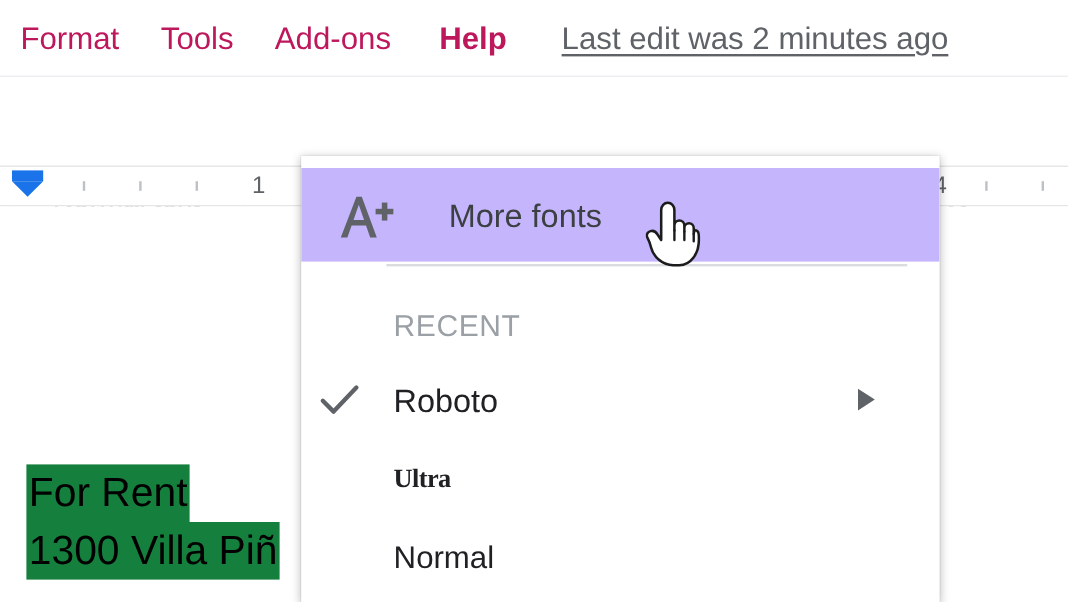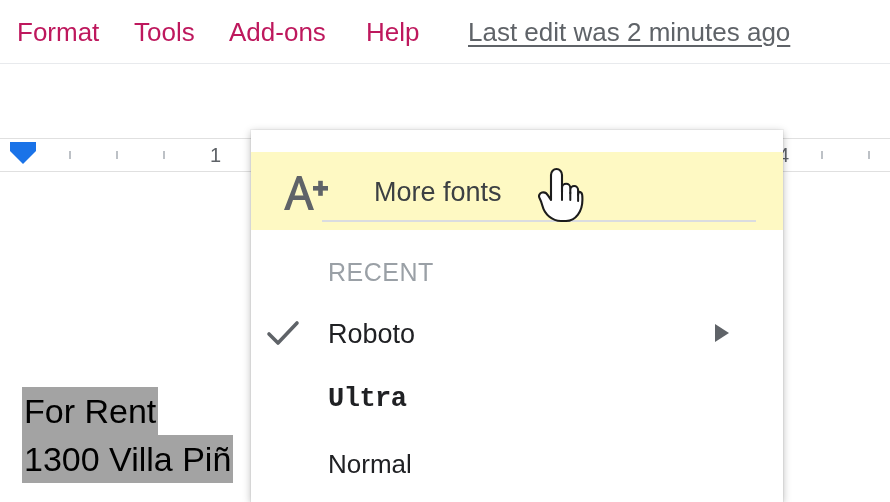--- a/index.html
+++ b/index.html
@@ -27,21 +27,21 @@
     position: absolute;
     top: 16px;
     font-size: 26px;
     color: #be185d;
     line-height: 32px;
     white-space: nowrap;
   }
   #menu-format { left: 17px; }
   #menu-tools  { left: 134px; }
   #menu-addons { left: 229px; }
-  #menu-help   { left: 366px; }
+  #menu-help   { left: 366px; font-weight: bold; }
   #last-edit {
     position: absolute;
     left: 468px; top: 16px;
     font-size: 26px;
     line-height: 32px;
     color: #5f6368;
     text-decoration: underline;
     text-underline-offset: 4px;
     white-space: nowrap;
   }
@@ -211,41 +211,40 @@
   #doc-text {
     position: absolute;
     left: 22px; top: 215px;
     font-size: 34px;
     line-height: 48px;
     color: #000000;
     white-space: nowrap;
   }
   #doc-text .line {
     display: inline-block;
-    background: #a3a3a3;
+    background: #15803d;
     padding: 0 2px;
   }
 
   
   #font-menu {
     position: absolute;
     left: 251px; top: 130px;
     width: 532px; height: 372px;
     background: #ffffff;
     box-shadow: 0 2px 8px rgba(0,0,0,0.28), 0 0 0 1px rgba(0,0,0,0.04);
     overflow: hidden;
   }
   #more-fonts-row {
     position: absolute;
     left: 0; top: 10px;
     width: 532px; height: 78px;
-    background: #fef9c3;
-    display: flex;
-    align-items: center;
-    margin-top: 12px;
+    background: #c4b5fd;
+    display: flex;
+    align-items: center;
   }
   #more-fonts-icon {
     position: absolute;
     left: 29px; top: 18px;
     width: 48px; height: 44px;
   }
   #more-fonts-label {
     position: absolute;
     left: 123px; top: 18px;
     font-size: 27px;
@@ -290,23 +289,23 @@
     right: 54px; top: 14px;
     width: 0; height: 0;
     border-top: 9px solid transparent;
     border-bottom: 9px solid transparent;
     border-left: 14px solid #5f6368;
   }
   #row-roboto  { top: 180px; }
   #row-ultra   { top: 245px; }
   #row-calibri { top: 310px; }
   #row-ultra .name {
-    font-family: Liberation Mono, monospace;
+    font-family: Liberation Serif, serif;
     font-weight: bold;
-    font-size: 27px;
+    font-size: 22px;
     letter-spacing: -0.5px;
   }
   #row-calibri .name { font-size: 26px; }
 
   
   #cursor {
     position: absolute;
     left: 538px; top: 167px;
     width: 46px; height: 58px;
     pointer-events: none;

